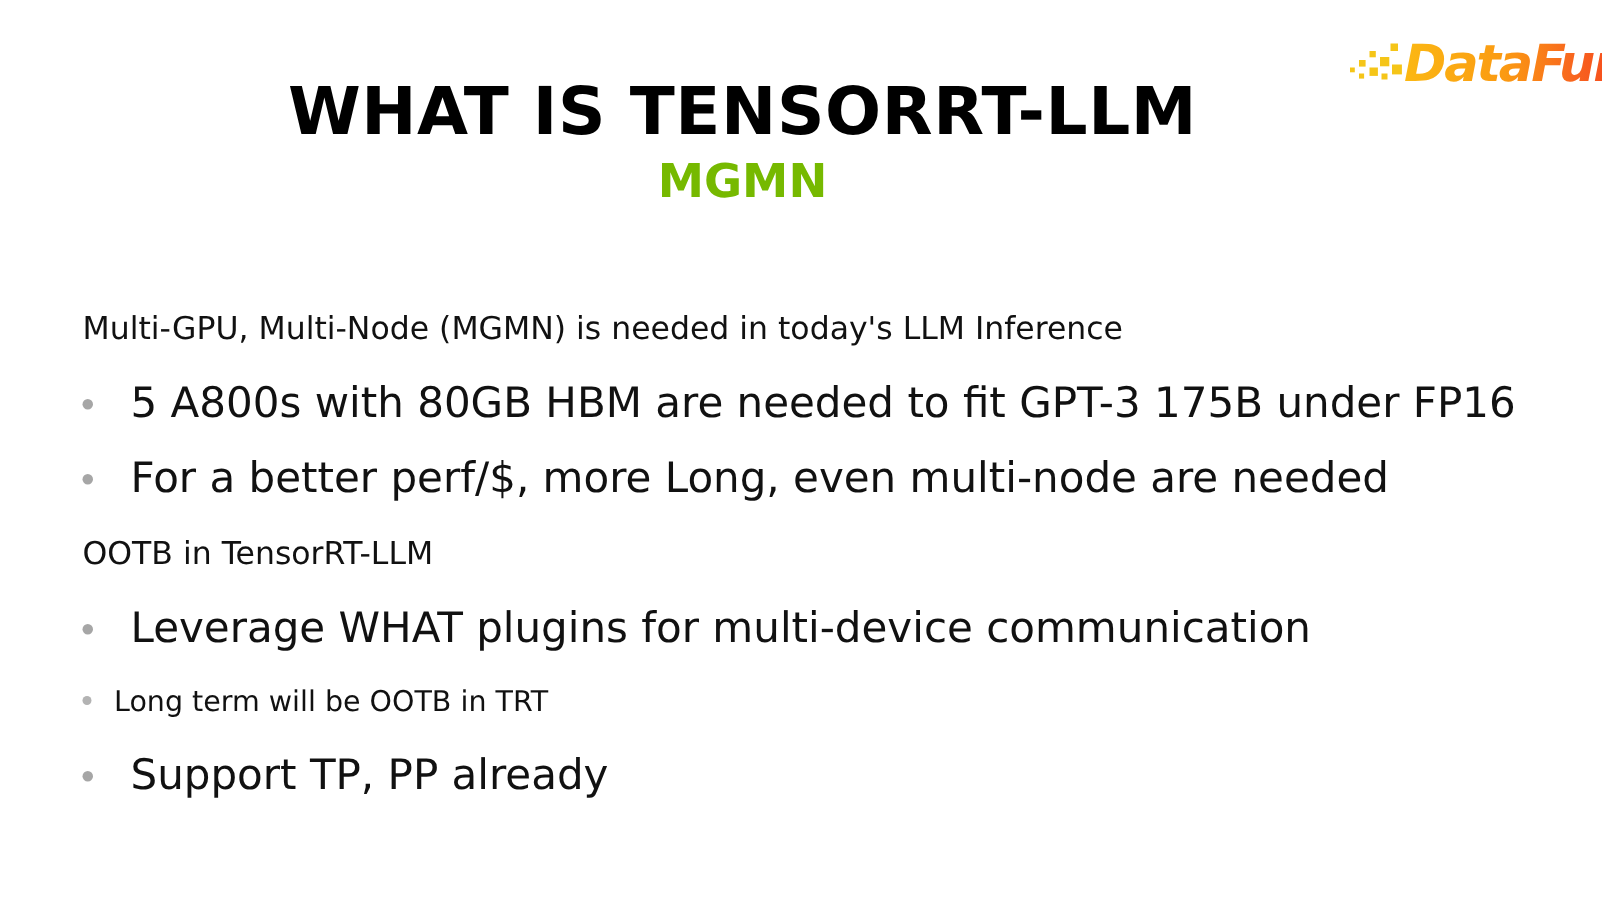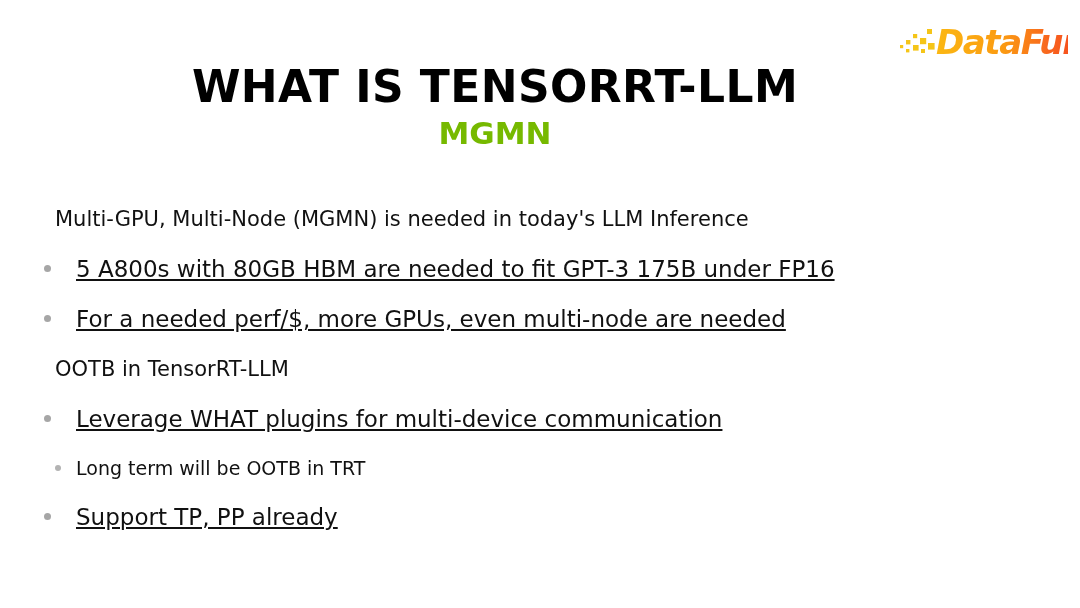--- a/index.html
+++ b/index.html
@@ -24,21 +24,21 @@
     width: 172px;
     display: flex;
     align-items: center;
     justify-content: flex-end;
   }
   .brand-logo svg { display: block; }
 
   
   .title-block {
     position: absolute;
-    top: 64px;
+    top: 52px;
     left: 0;
     width: 990px;
     text-align: center;
   }
   .slide-title {
     font-family: "DejaVu Sans", "Liberation Sans", sans-serif;
     font-size: 44px;
     font-weight: 700;
     color: #000000;
     letter-spacing: 0.4px;
@@ -74,25 +74,24 @@
 
   
   .line.lvl0 {
     padding-left: 55px;
     font-size: 21px;
     line-height: 46px;
     height: 46px;
   }
   
   .line.lvl1 {
-    padding-left: 44px;
-    font-size: 23px;
+    padding-left: 55px;
+    font-size: 28px;
     line-height: 46px;
     height: 46px;
-    text-decoration: underline;
   }
   
   .line.lvl2 {
     padding-left: 55px;
     font-size: 19px;
     line-height: 44px;
     height: 44px;
   }
 
   .line .bullet {
@@ -170,21 +169,21 @@
     <span class="bullet"></span>
     <span class="bullet-gap"></span>
     <span class="text">5 A800s with 80GB HBM are needed to fit GPT-3 175B under FP16</span>
   </div>
 
   <div class="gap-sm"></div>
 
   <div class="line lvl1">
     <span class="bullet"></span>
     <span class="bullet-gap"></span>
-    <span class="text">For a needed perf/$, more GPUs, even multi-node are needed</span>
+    <span class="text">For a better perf/$, more Long, even multi-node are needed</span>
   </div>
 
   <div class="gap-sm"></div>
 
   <div class="line lvl0">
     <span class="text">OOTB in TensorRT-LLM</span>
   </div>
 
   <div class="gap-sm"></div>
 

